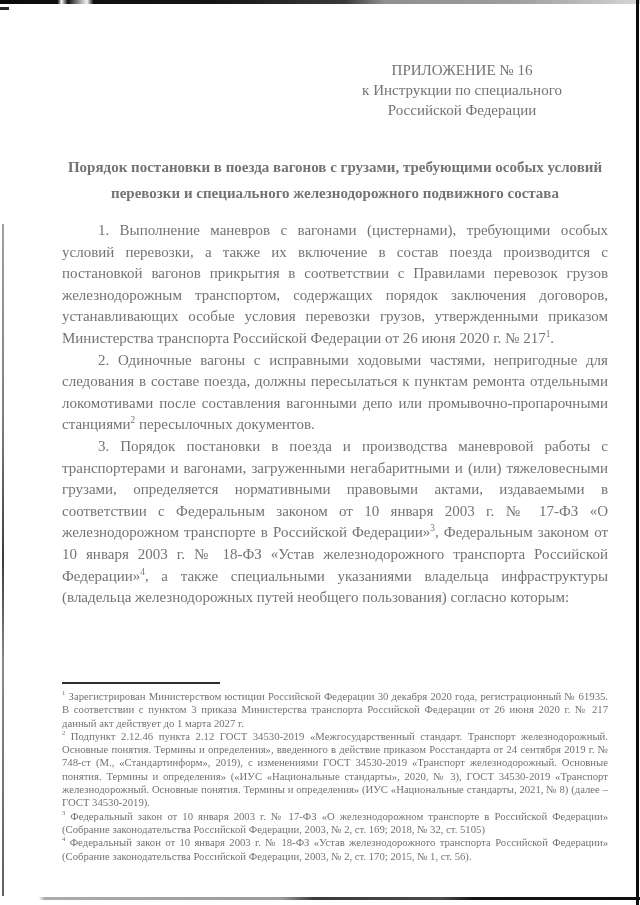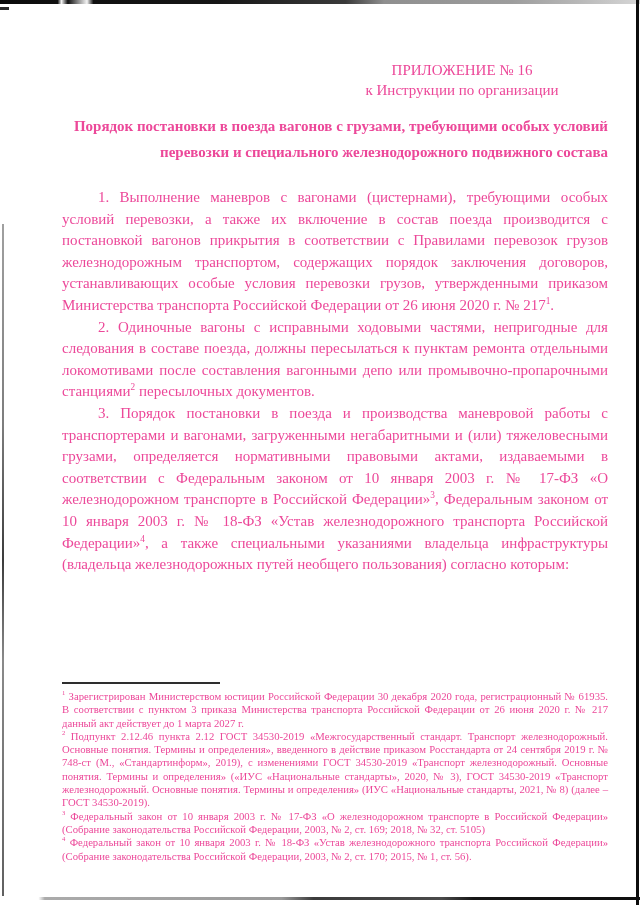--- a/index.html
+++ b/index.html
@@ -7,21 +7,21 @@
   body {
     width: 640px; height: 905px;
     font-family: "Liberation Serif", "DejaVu Serif", serif;
     background: #ffffff;
   }
   .page {
     position: relative;
     width: 640px; height: 905px;
     background: #ffffff;
     overflow: hidden;
-    color: #ec4899;
+    color: #737373;
   }
   
   .edge-top {
     position: absolute; top: 0; left: 0; width: 100%; height: 4px;
     background: linear-gradient(90deg,
       #0a0a0a 0%, #101010 9%, #f5f5f5 9.6%, #0f0f0f 10.6%,
       #f5f5f5 13.6%, #101010 14.6%, #161616 34%, #3a3a3a 54%,
       #8f8f8f 60%, #9d9d9d 80%, #b7b7b7 90%, #d6d6d6 100%);
   }
   .edge-top-notch {
@@ -45,25 +45,25 @@
   }
   .content {
     position: absolute; left: 62px; top: 0; width: 546px;
   }
   .doc-header {
     margin-top: 60px; margin-left: auto; width: 292px;
     text-align: center; font-size: 15px; line-height: 20px;
   }
   .doc-header span { display: block; }
   .doc-title {
-    margin-top: 13px;
-    text-align: right; font-weight: bold;
+    margin-top: 34px;
+    text-align: center; font-weight: bold;
     font-size: 15px; line-height: 26px;
   }
-  .body-text { margin-top: 22px; }
+  .body-text { margin-top: 14px; }
   .body-text p {
     margin: 0; text-align: justify; text-indent: 36px;
     font-size: 15px; line-height: 21.6px;
   }
   sup { font-size: 0.62em; line-height: 0; vertical-align: super; }
   .footnotes-block {
     position: absolute; left: 62px; top: 682px; width: 546px;
   }
   .fn-sep {
     width: 158px; height: 0;
@@ -82,21 +82,22 @@
   <div class="edge-top"></div>
   <div class="edge-top-notch"></div>
   <div class="edge-right"></div>
   <div class="edge-left"></div>
   <div class="edge-bottom"></div>
 
   <div class="content">
 
     <div class="doc-header">
       <span>ПРИЛОЖЕНИЕ № 16</span>
-      <span>к Инструкции по организации</span>
+      <span>к Инструкции по специального</span>
+      <span>Российской Федерации</span>
     </div>
 
     <div class="doc-title">Порядок постановки в поезда вагонов с грузами, требующими особых условий перевозки и специального железнодорожного подвижного состава</div>
 
     <div class="body-text">
         <p>1. Выполнение маневров с вагонами (цистернами), требующими особых условий перевозки, а также их включение в состав поезда производится с постановкой вагонов прикрытия в соответствии с Правилами перевозок грузов железнодорожным транспортом, содержащих порядок заключения договоров, устанавливающих особые условия перевозки грузов, утвержденными приказом Министерства транспорта Российской Федерации от 26 июня 2020 г. № 217<sup>1</sup>.</p>
         <p>2. Одиночные вагоны с исправными ходовыми частями, непригодные для следования в составе поезда, должны пересылаться к пунктам ремонта отдельными локомотивами после составления вагонными депо или промывочно-пропарочными станциями<sup>2</sup> пересылочных документов.</p>
         <p>3. Порядок постановки в поезда и производства маневровой работы с транспортерами и вагонами, загруженными негабаритными и (или) тяжеловесными грузами, определяется нормативными правовыми актами, издаваемыми в соответствии с Федеральным законом от 10 января 2003 г. № 17-ФЗ «О железнодорожном транспорте в Российской Федерации»<sup>3</sup>, Федеральным законом от 10 января 2003 г. № 18-ФЗ «Устав железнодорожного транспорта Российской Федерации»<sup>4</sup>, а также специальными указаниями владельца инфраструктуры (владельца железнодорожных путей необщего пользования) согласно которым:</p>
       </div>
 

